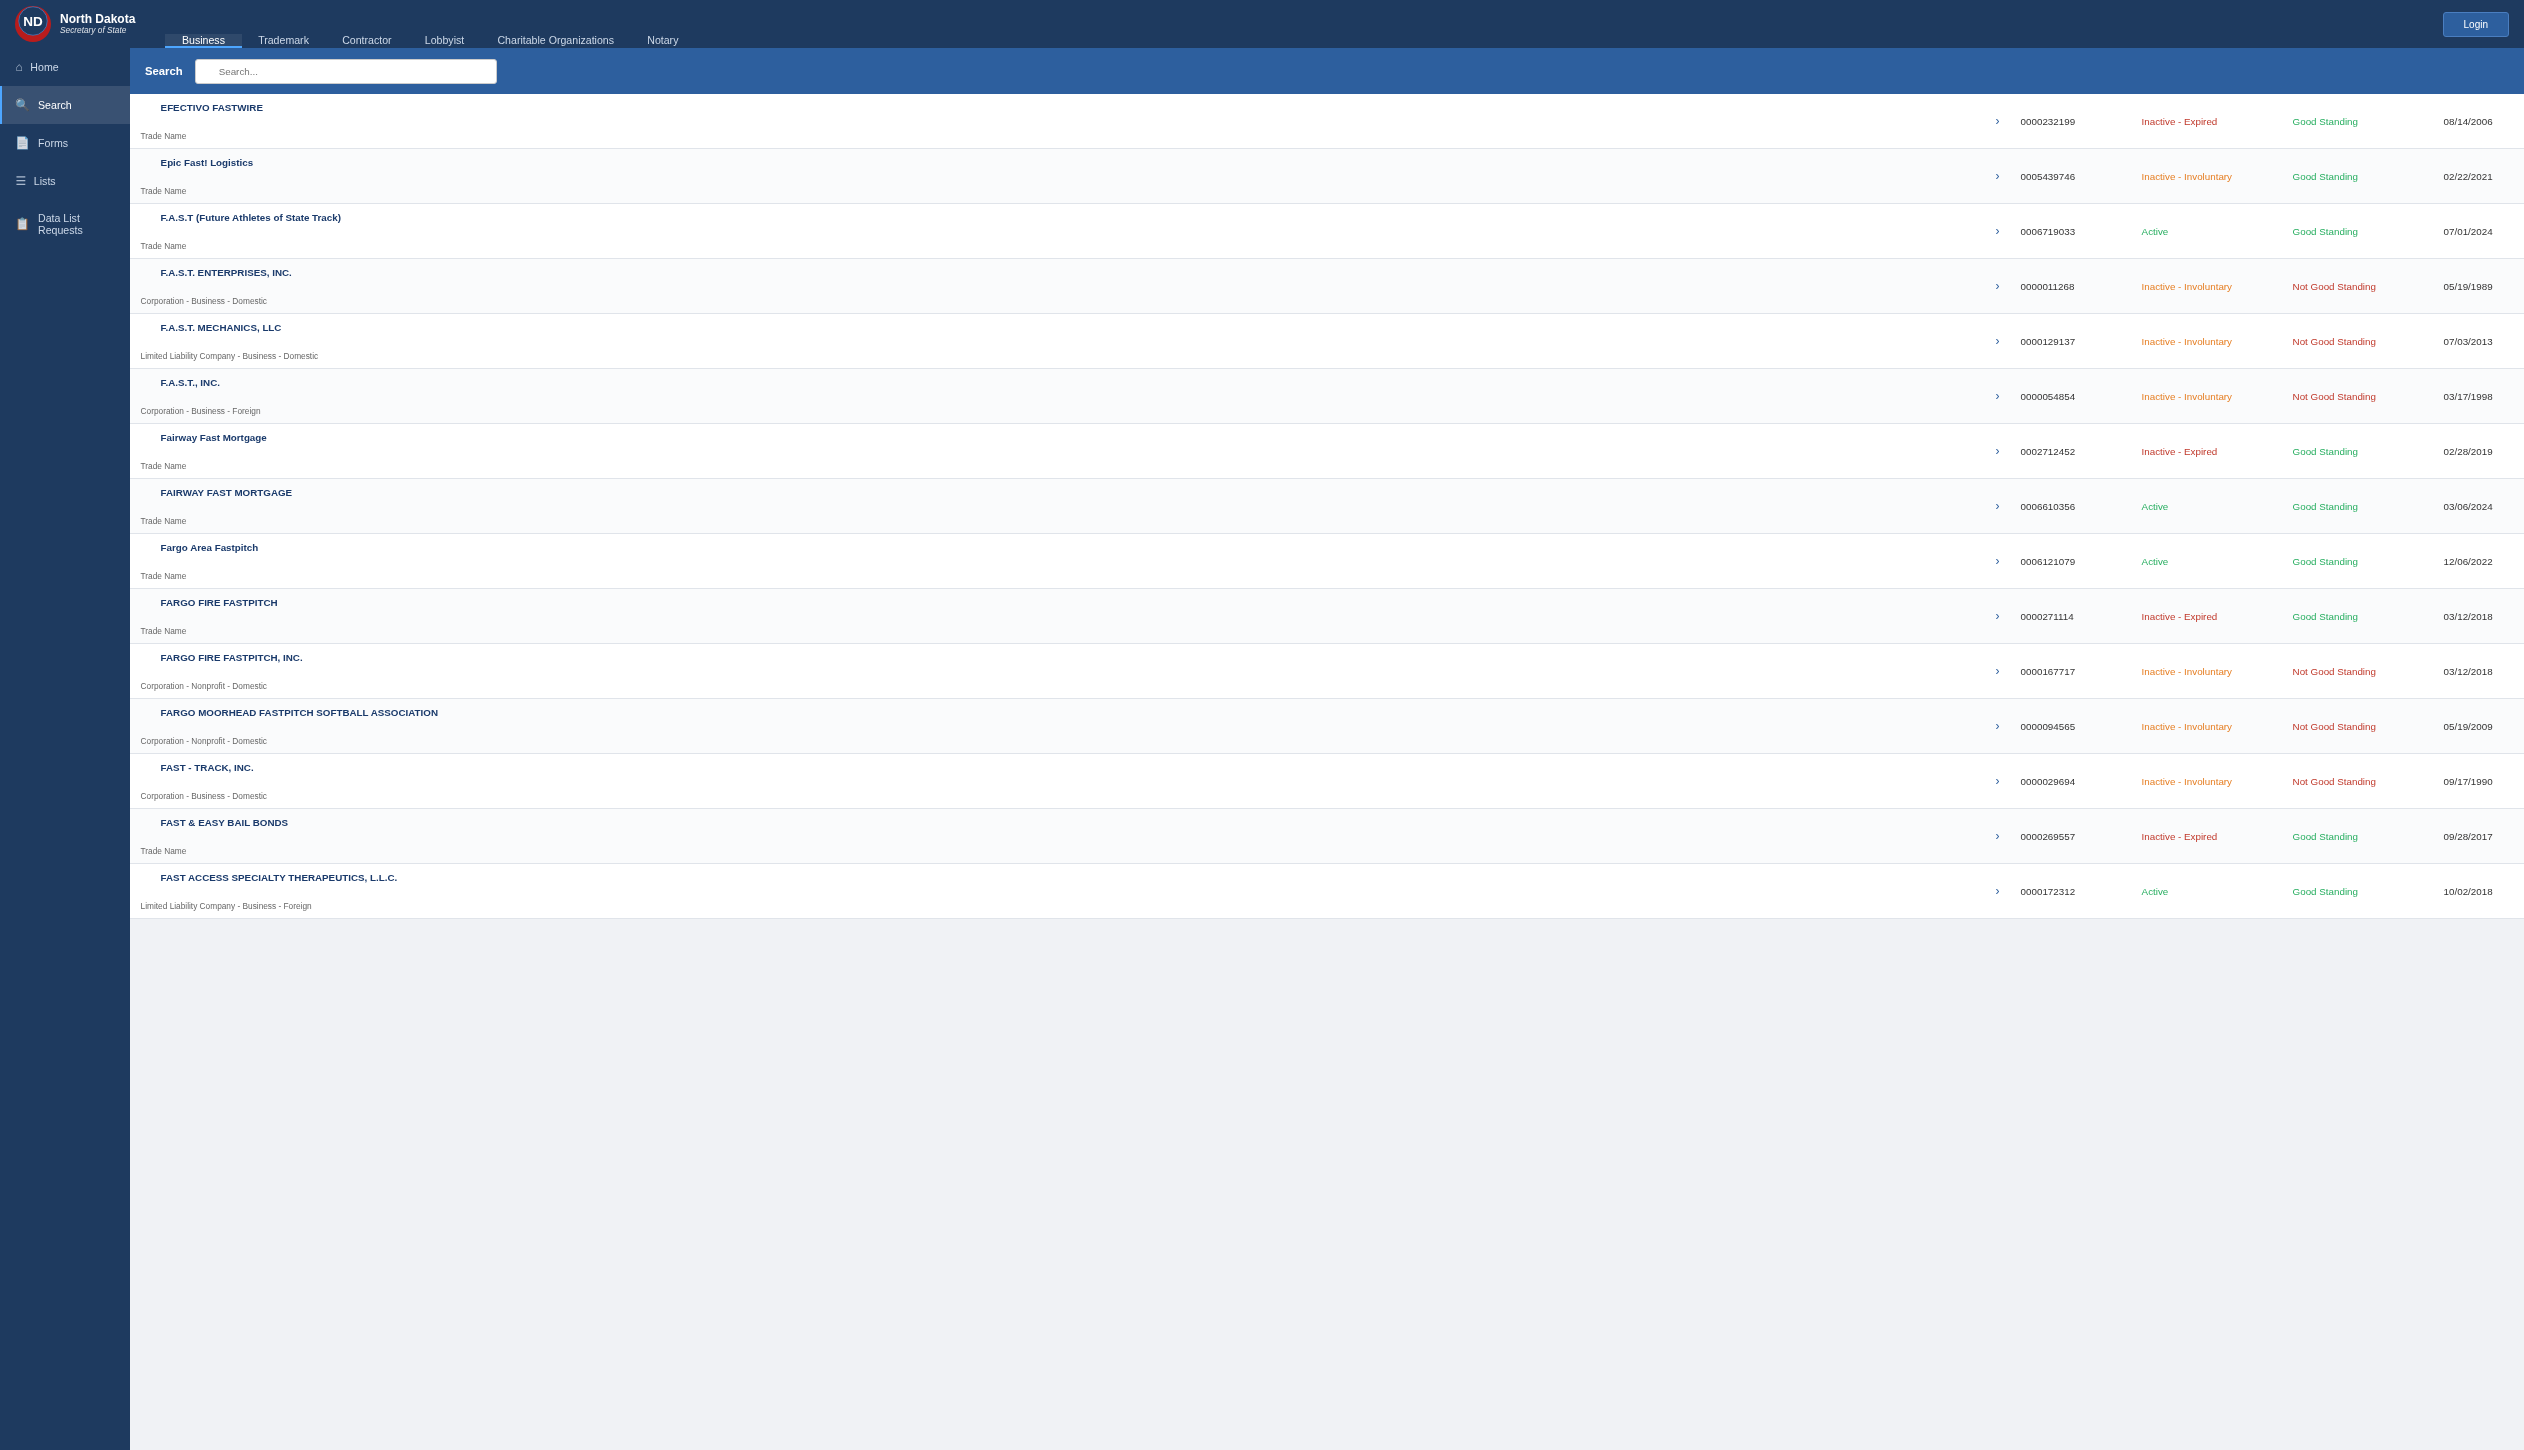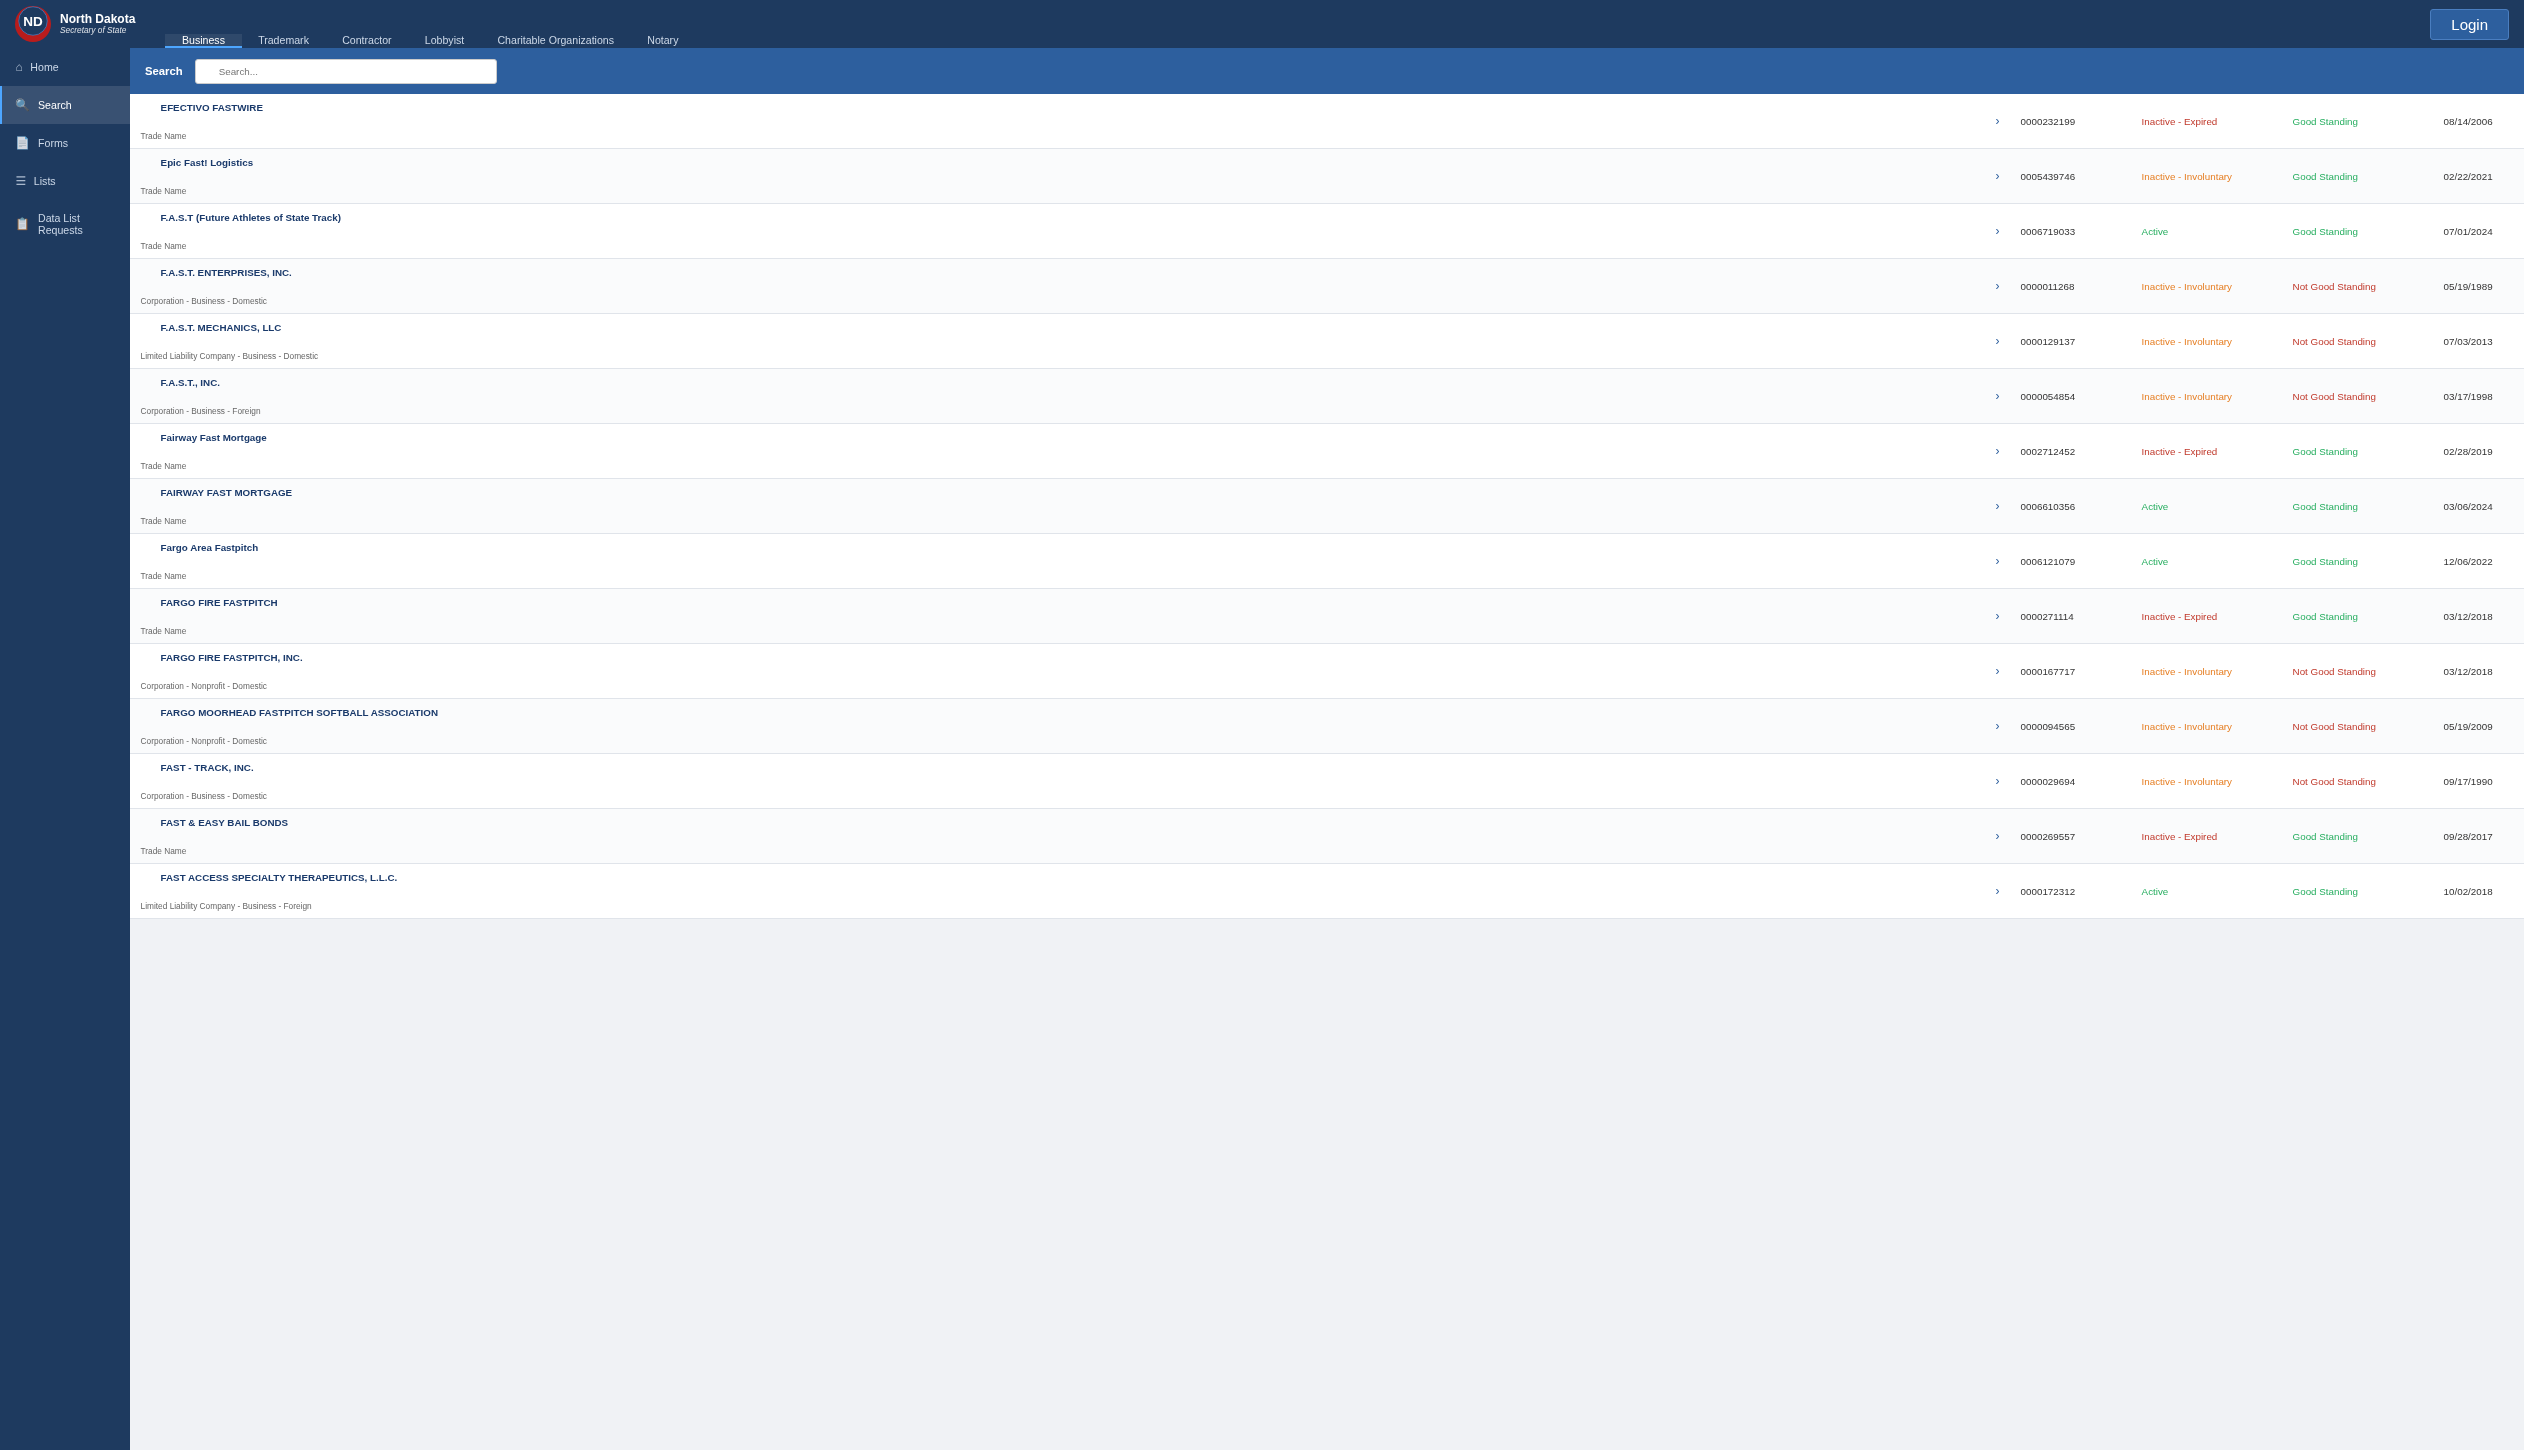--- a/index.html
+++ b/index.html
@@ -55,21 +55,21 @@
     }
 
     .login-btn {
       margin-left: auto;
       background: #2d5f9e;
       color: white;
       border: 0.8px solid #4a7ec0;
       border-radius: 3px;
       padding: 6px 20px;
       cursor: pointer;
-      font-size: 15px;
+      font-size: 10px;
     }
 
     
     .page-layout {
       display: flex;
       flex: 1;
     }
 
     
     .sidebar {

